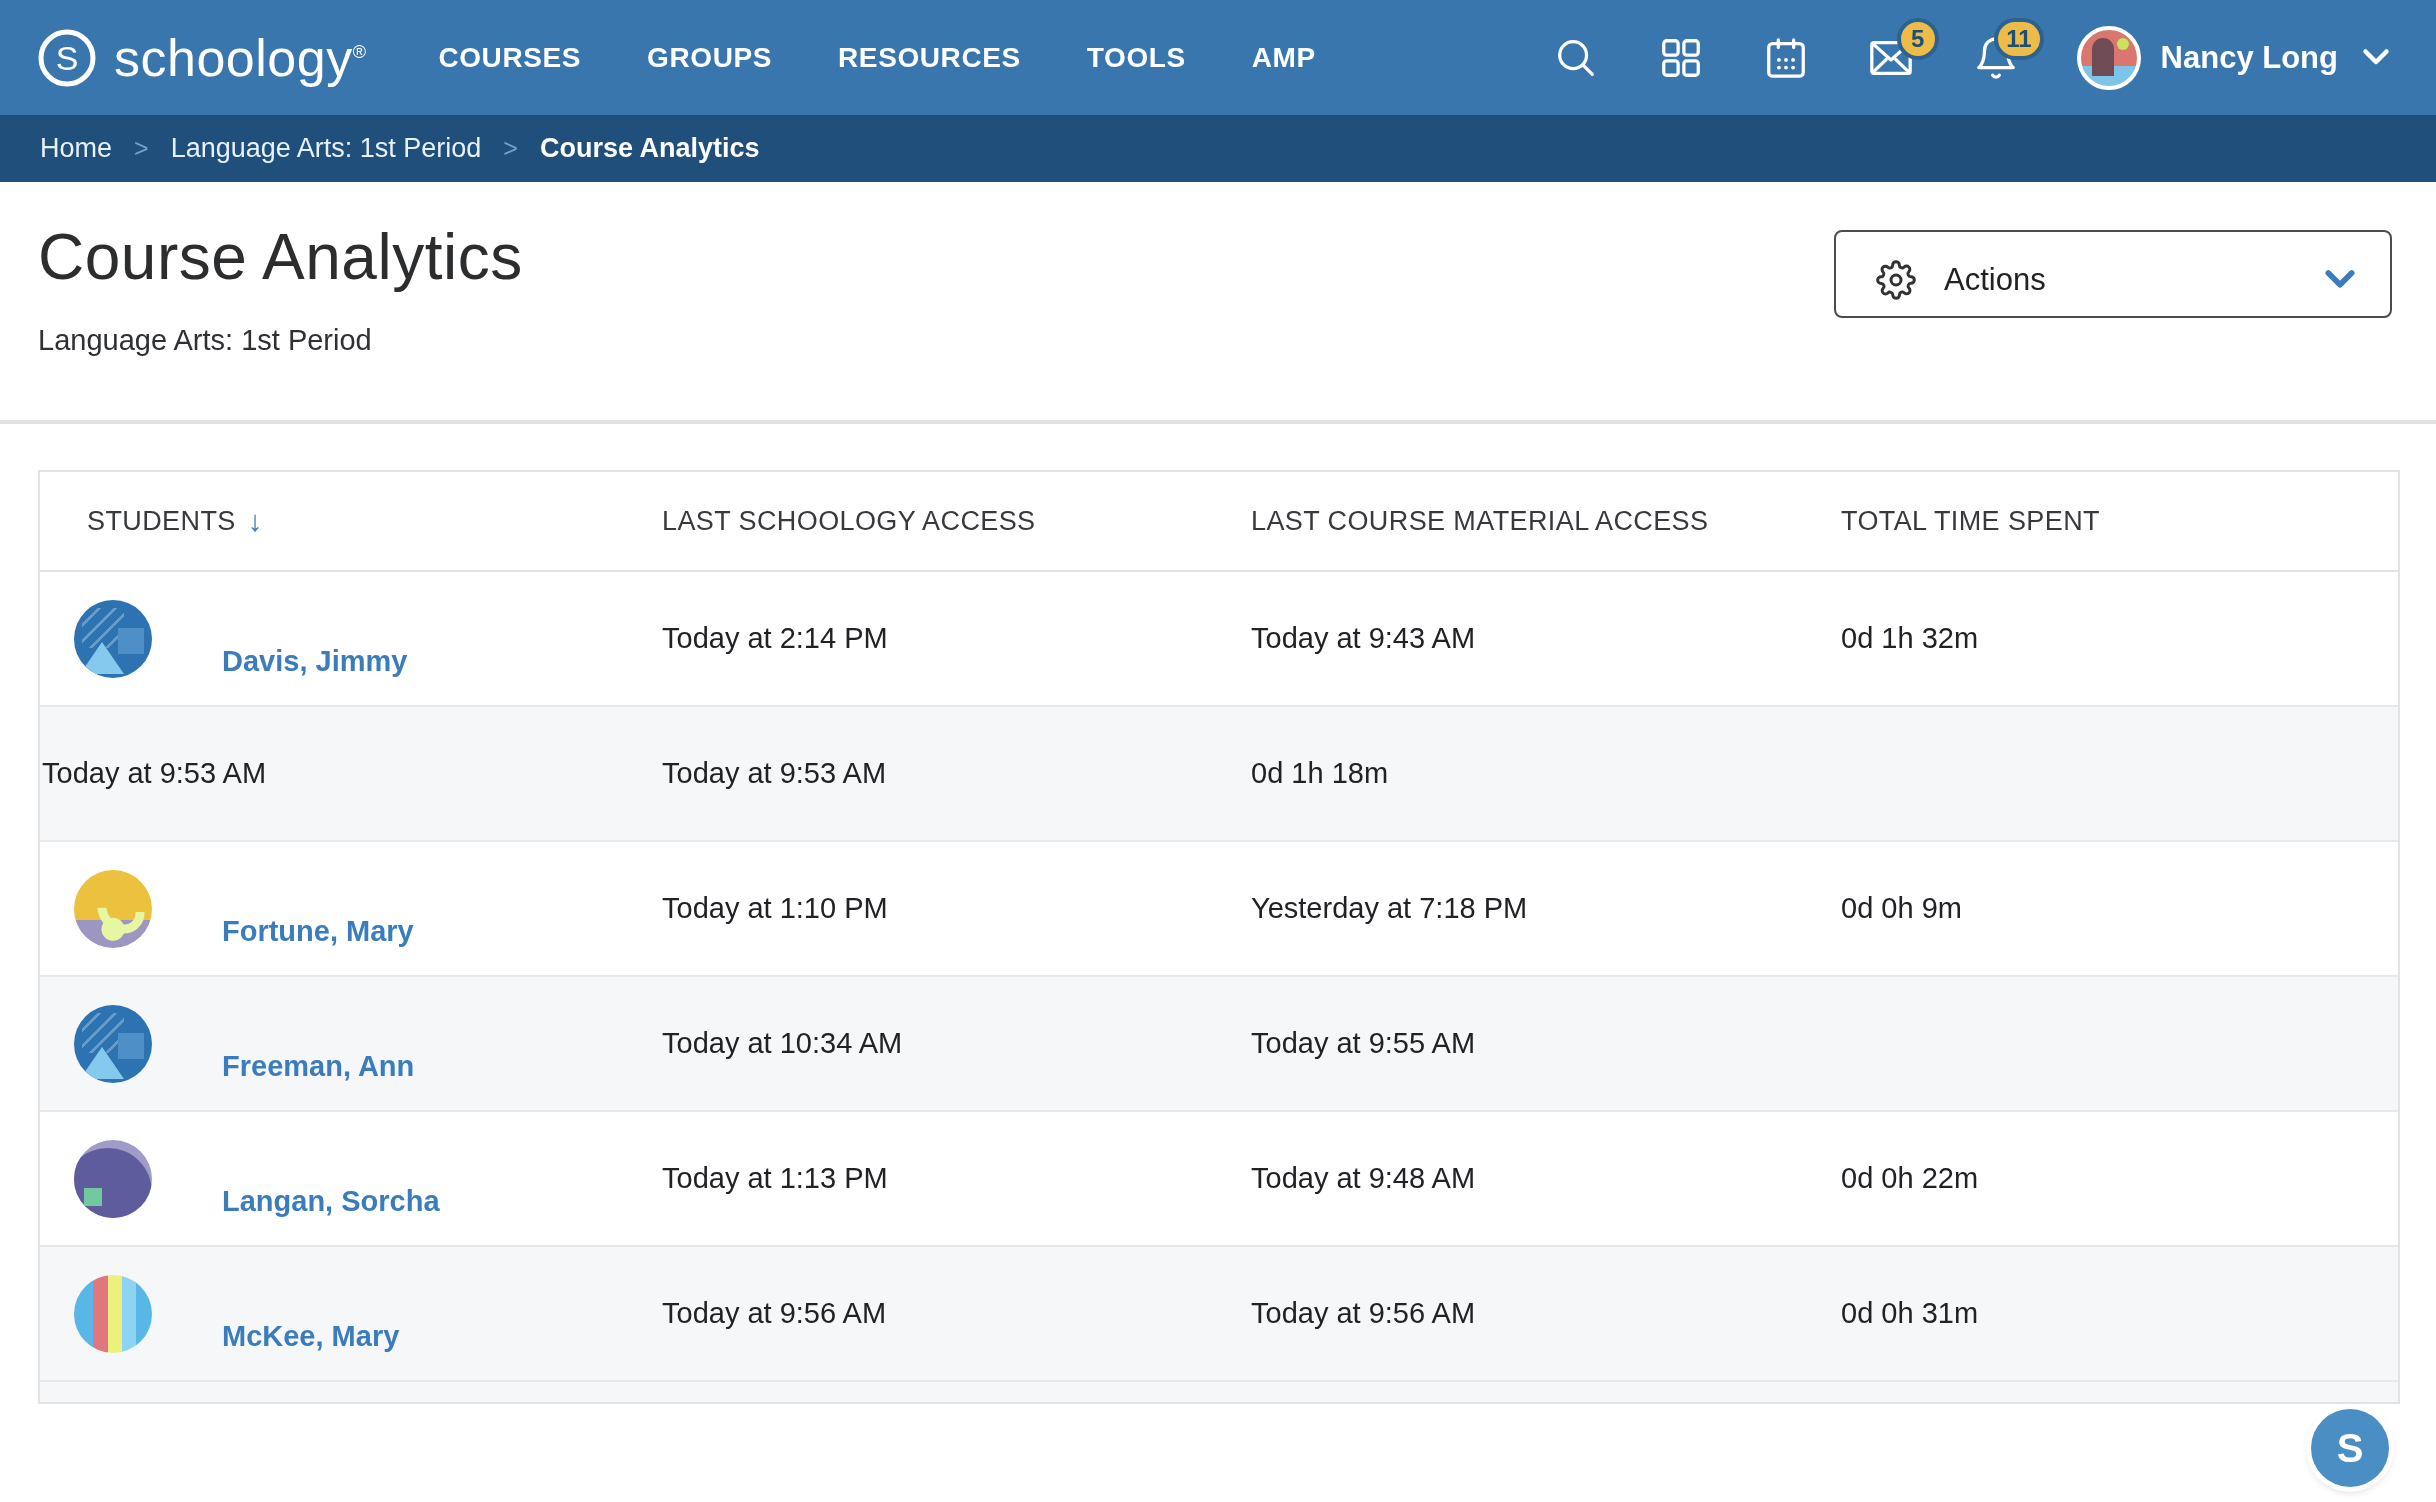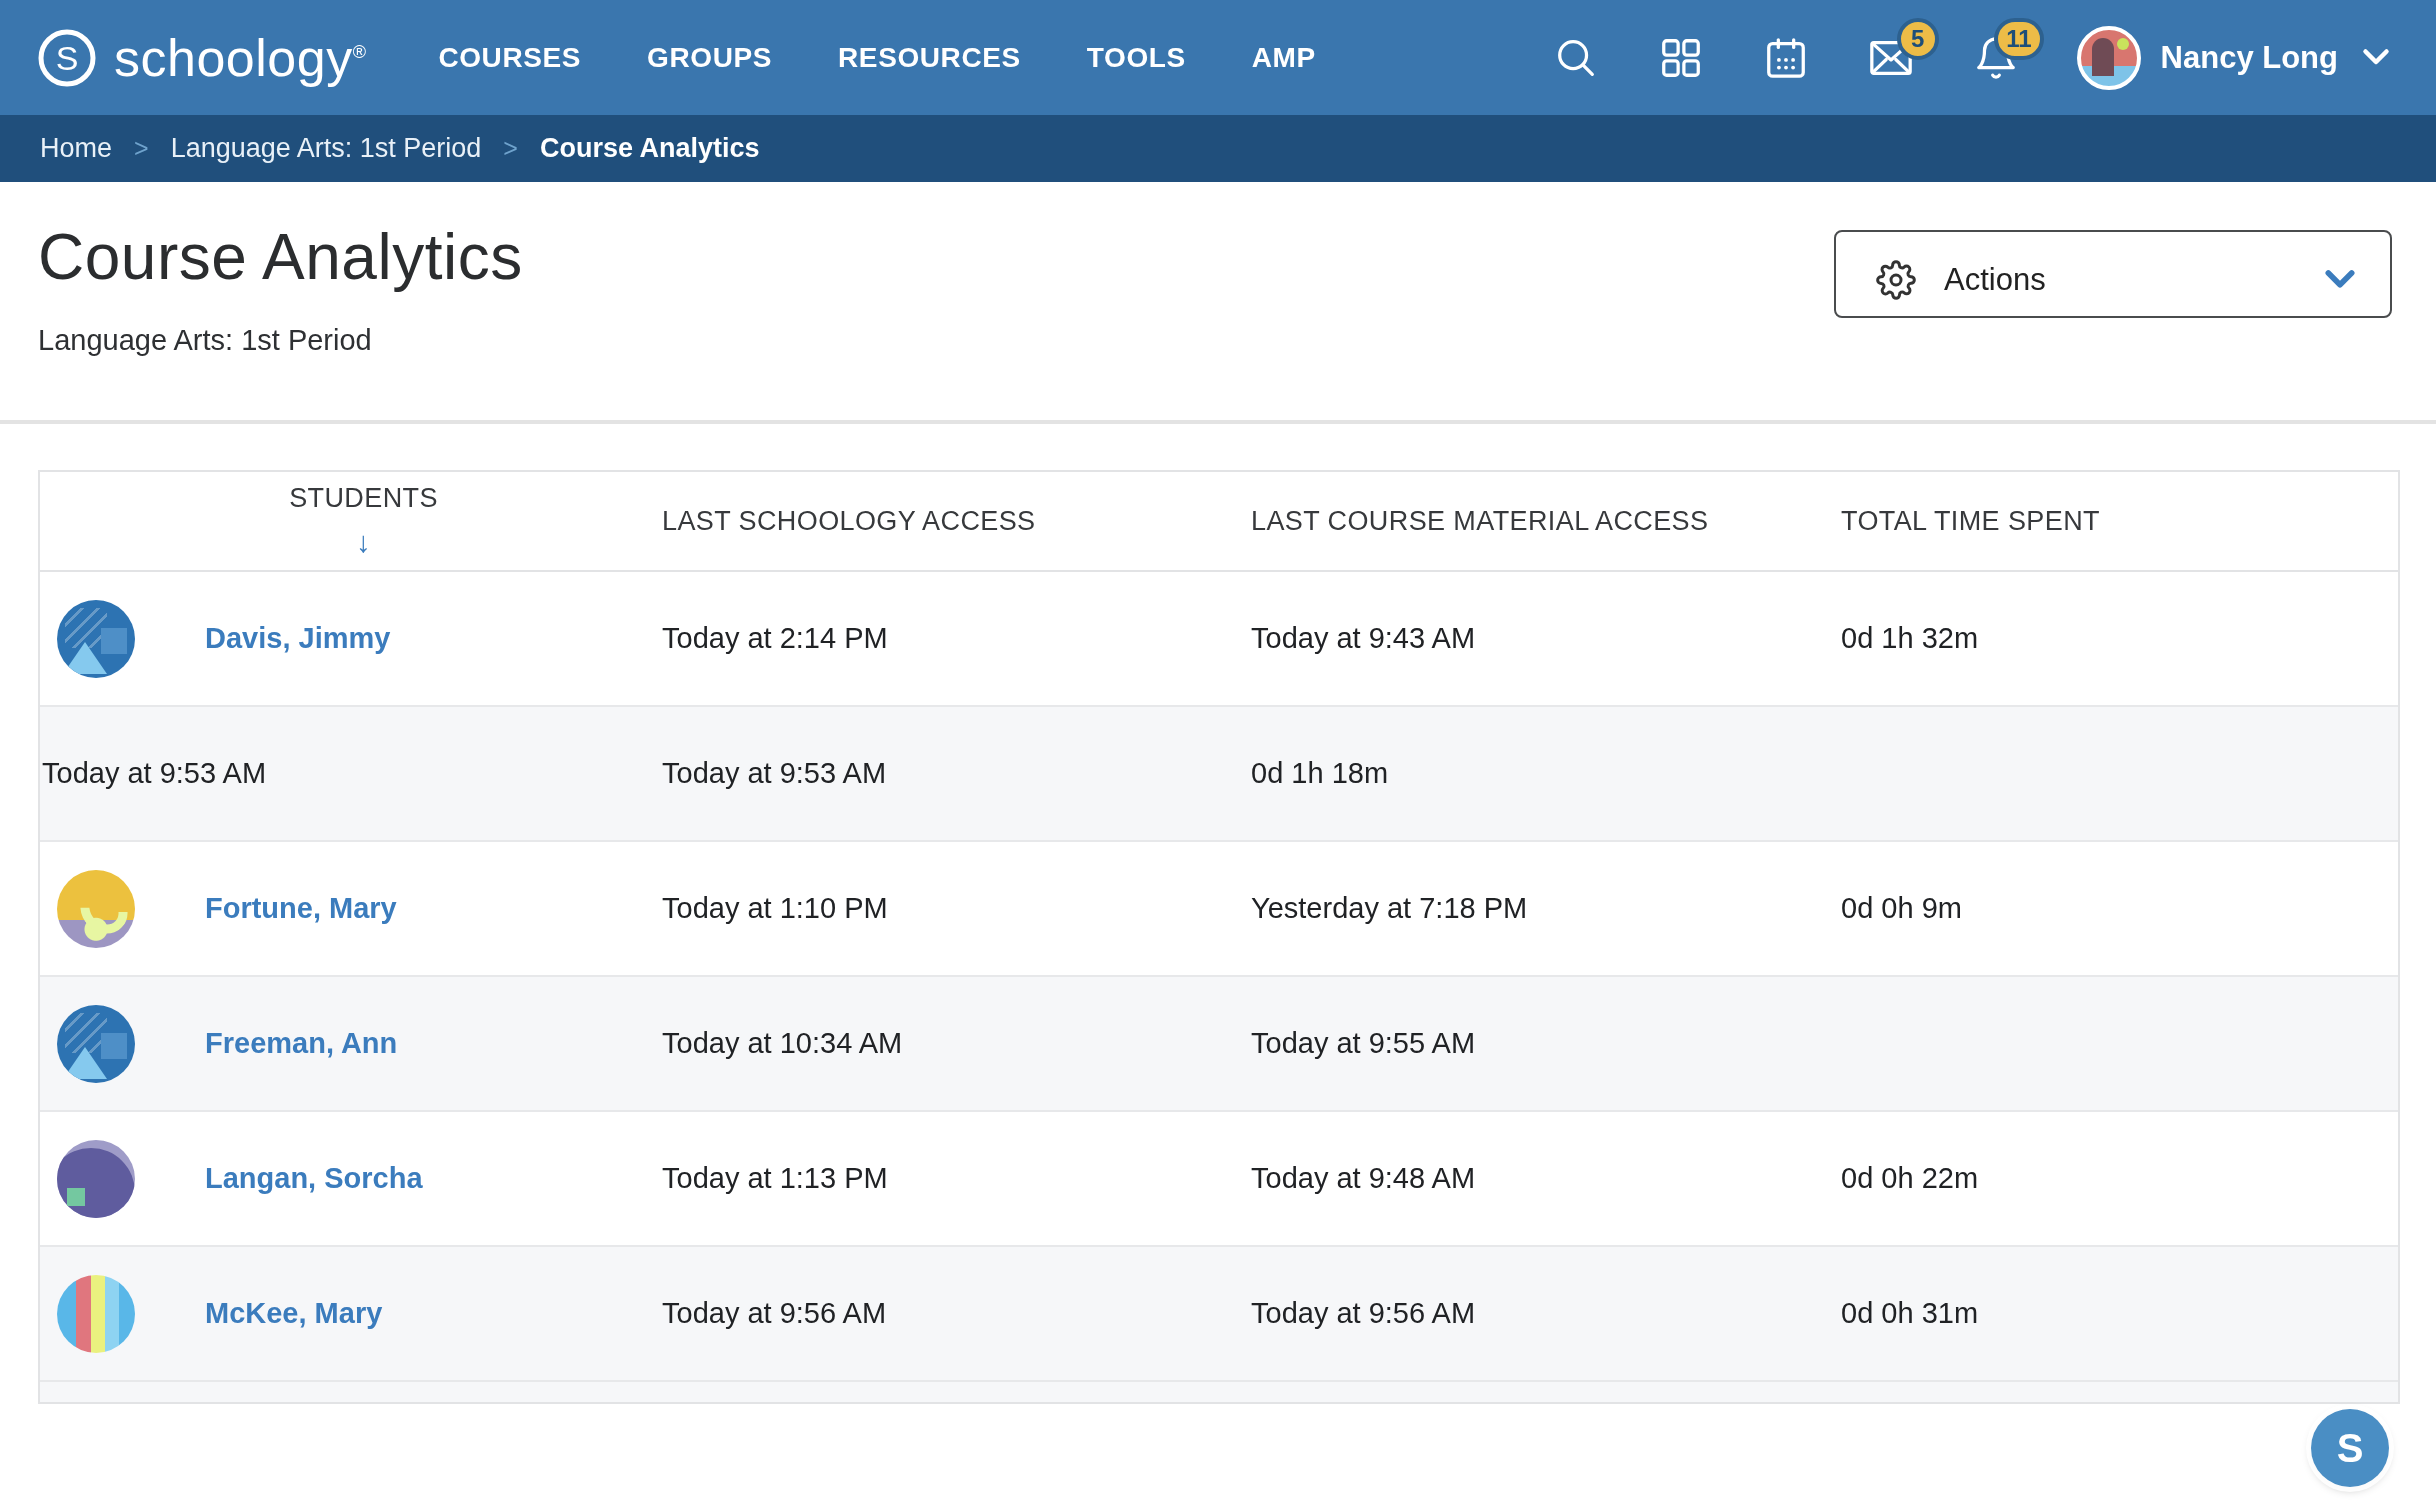--- a/index.html
+++ b/index.html
@@ -48,27 +48,27 @@
   .actions-caret svg { width:40px; height:40px; stroke:#3b7cbd; fill:none; stroke-width:3.4; stroke-linecap:round; stroke-linejoin:round; }
   .head-divider { height:4px; background:#e3e3e3; width:100%; }
 
   
   .content { padding:0 36px 0 38px; }
   .last-updated { margin-top:86px; font-size:28px; font-style:italic; color:#2c2e30; }
 
   .students-table { margin-top:46px; border:2px solid #e2e3e5; }
   .thead { display:grid; grid-template-columns:620px 589px 590px auto; height:100px; align-items:center; background:#fff; border-bottom:2px solid #e2e3e5; }
   .th { font-size:27px; color:#37393c; letter-spacing:0.4px; padding-left:2px; display:flex; align-items:center; gap:12px; cursor:pointer; }
-  .th:first-child { padding-left:27px;flex-direction:column; }
+  .th:first-child { padding-left:47px; }
   .sort-arrow { color:#3b7cbd; font-size:29px; font-weight:700; }
   .trow { display:grid; grid-template-columns:620px 589px 590px auto; height:135px; align-items:center; border-bottom:2px solid #e7e8ea; }
   .trow:nth-child(odd) { background:#f6f7f9; }
   .trow:nth-child(even) { background:#ffffff; }
   .cell { font-size:29px; color:#202225; padding-left:2px; }
-  .cell-student { display:flex; align-items:center; padding-left:17px; }
+  .cell-student { display:flex; align-items:flex-end; padding-left:34px; }
   .student-name { color:#3b7cbd; font-weight:700; font-size:29px; text-decoration:none; cursor:pointer; }
   .row-sliver { height:20px; background:#f6f7f9; }
 
   
   .avatar { width:78px; height:78px; border-radius:50%; position:relative; overflow:hidden; flex:none; margin-right:70px; }
   .av-geo-blue { background:#2d73b2;
     background-image:repeating-linear-gradient(135deg, rgba(255,255,255,0.28) 0 3px, transparent 3px 11px);
     background-size:42px 40px; background-repeat:no-repeat; background-position:8px 8px; }
   .av-geo-blue::before { content:""; position:absolute; left:6px; bottom:4px; width:0; height:0;
     border-left:22px solid transparent; border-right:22px solid transparent; border-bottom:32px solid #85c9ee; }

